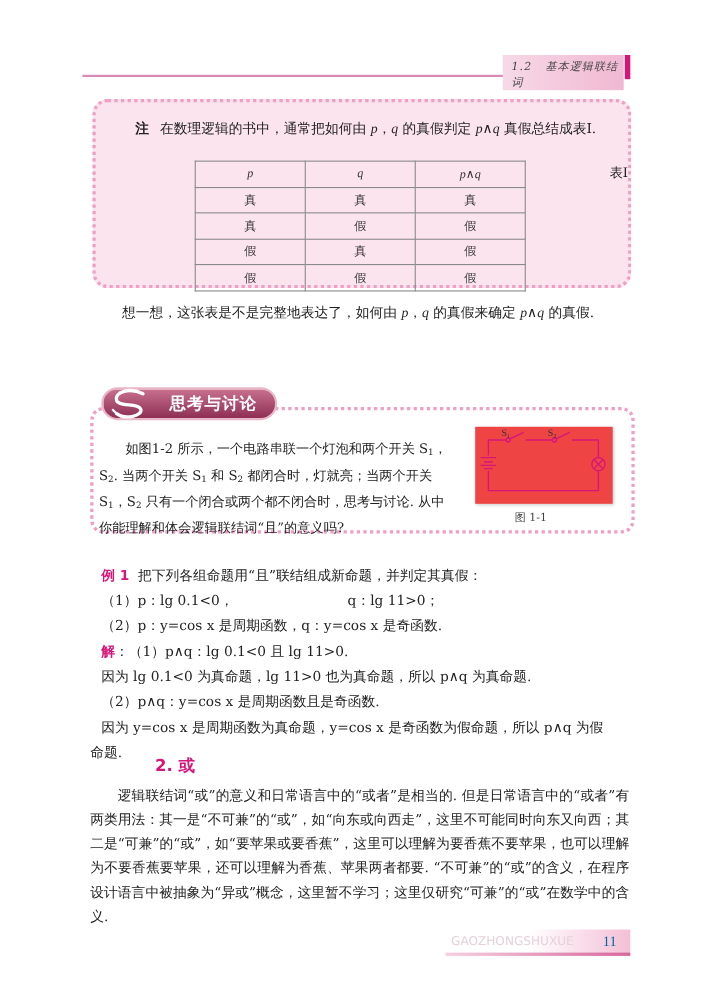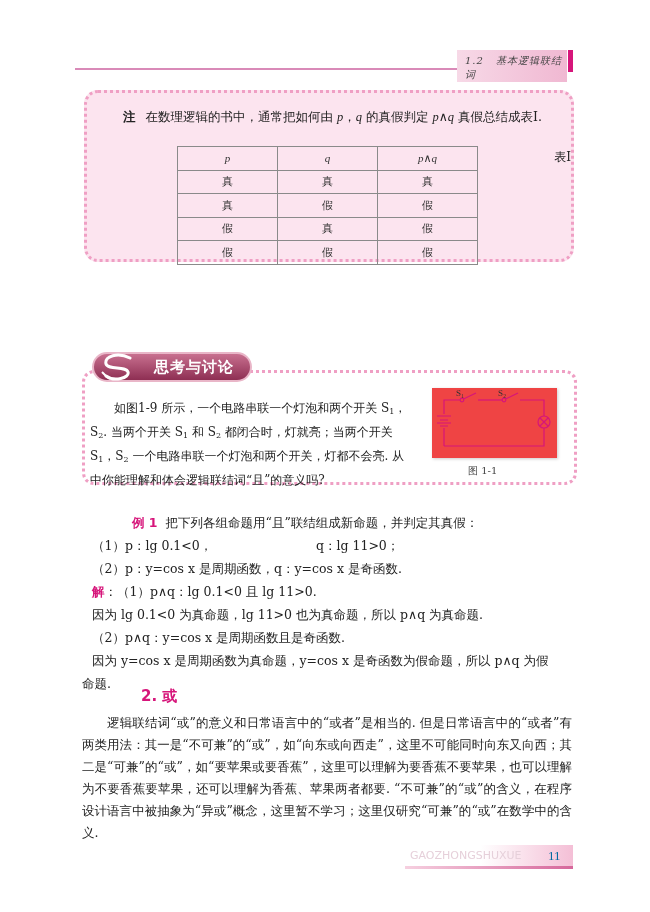--- a/index.html
+++ b/index.html
@@ -35,21 +35,21 @@
   .think-badge .lbl { position: absolute; left: 60px; top: 4px; font-family: "DejaVu Sans", sans-serif;
     font-weight: bold; color: #fff; font-size: 15px; letter-spacing: 1px; }
   .think-text { position: absolute; left: 90px; top: 398px; width: 318px; font-size: 12px; line-height: 21px; text-indent: 24px; color: #222; }
   .sub { font-size: 8px; vertical-align: -2px; }
   .circuit { position: absolute; left: 432px; top: 388px; width: 125px; height: 70px; background: #ef4444;
     box-shadow: 1px 1px 3px #ccc; }
   .fig-cap { position: absolute; left: 468px; top: 464px; font-size: 10px; color: #444; }
 
   
   .p { position: absolute; left: 92px; font-size: 12.5px; white-space: nowrap; color: #222; }
-  .ex-lbl { color: #d6157a; font-family: "DejaVu Sans", sans-serif; font-weight: bold; margin-right: 8px; margin-left: 40px; }
+  .ex-lbl { color: #d6157a; font-family: "DejaVu Sans", sans-serif; font-weight: bold; margin-right: 8px; }
   .sol-lbl { color: #d6157a; font-family: "DejaVu Sans", sans-serif; font-weight: bold; }
   .sec-title { position: absolute; left: 104px; top: 687px; color: #d6157a; font-family: "DejaVu Sans", sans-serif; font-weight: bold; font-size: 15px; margin-left: 37px; }
   .body-para { position: absolute; left: 82px; top: 712px; width: 490px; font-size: 12.5px; line-height: 22px; text-indent: 25px; text-align: justify; color: #222; }
 
   
   .ftr-bar { position: absolute; left: 405px; top: 845px; width: 168px; height: 22px;
     background: linear-gradient(90deg, #ffffff 0%, #ffffff 45%, #f4bfd6 100%); }
   .ftr-line { position: absolute; left: 405px; top: 866px; width: 168px; height: 3px; background: linear-gradient(90deg, #f6d0e0, #d6679b); }
   .ftr-brand { position: absolute; left: 410px; top: 849px; font-family: "DejaVu Sans", sans-serif; font-size: 11px; color: #e6d0da; letter-spacing: 0px; }
   .ftr-page { position: absolute; left: 548px; top: 848px; font-family: Liberation Serif, serif; font-size: 13px; color: #0369a1; }
@@ -96,31 +96,38 @@
       <td>真</td>
       <td>假</td>
     </tr>
     <tr>
       <td>假</td>
       <td>假</td>
       <td>假</td>
     </tr>
   </tbody>
     </table>
+  <div class="note-foot">
+    <span>想一想，这张表是不是完整地表达了，如何由</span>
+    <span class="i">p</span><span>，</span><span class="i">q</span>
+    <span>的真假来确定</span>
+    <span class="i">p∧q</span>
+    <span>的真假.</span>
+  </div>
 </div>
 
 <div class="think-box"></div>
 <div class="think-badge">
   <svg class="swirl" viewBox="0 0 36 30">
     <path d="M30 6 C 18 0, 4 4, 6 12 C 8 18, 26 14, 28 20 C 30 26, 14 30, 6 24" fill="none" stroke="#fff" stroke-width="3" stroke-linecap="round"></path>
     <path d="M6 24 L 2 20 M6 24 L 10 27" fill="none" stroke="#fff" stroke-width="2"></path>
   </svg>
   <span class="lbl">思考与讨论</span>
 </div>
-<div class="think-text"><span>如图1-9 所示，一个电路串联一个灯泡和两个开关 S</span><span class="sub">1</span><span>，S</span><span class="sub">2</span><span>. 当两个开关 S</span><span class="sub">1</span><span> 和 S</span><span class="sub">2</span><span> 都闭合时，灯就亮；当两个开关 S</span><span class="sub">1</span><span>，S</span><span class="sub">2</span><span> 一个电路串联一个灯泡和两个开关，灯都不会亮. 从中你能理解和体会逻辑联结词“且”的意义吗?</span></div>
+<div class="think-text"><span>如图1-2 所示，一个电路串联一个灯泡和两个开关 S</span><span class="sub">1</span><span>，S</span><span class="sub">2</span><span>. 当两个开关 S</span><span class="sub">1</span><span> 和 S</span><span class="sub">2</span><span> 都闭合时，灯就亮；当两个开关 S</span><span class="sub">1</span><span>，S</span><span class="sub">2</span><span> 只有一个闭合或两个都不闭合时，思考与讨论. 从中你能理解和体会逻辑联结词“且”的意义吗?</span></div>
 
 <div class="circuit">
   <svg width="125" height="70" viewBox="0 0 125 70">
     <g stroke="#d6157a" stroke-width="1.2" fill="none">
       <path d="M12 58 L12 40 M12 26 L12 12 L28 12"></path>
       <circle cx="30" cy="12" r="1.8"></circle>
       <path d="M31.5 11 L44 5"></path>
       <path d="M46 12 L70 12"></path>
       <circle cx="72" cy="12" r="1.8"></circle>
       <path d="M73.5 11 L86 5"></path>

